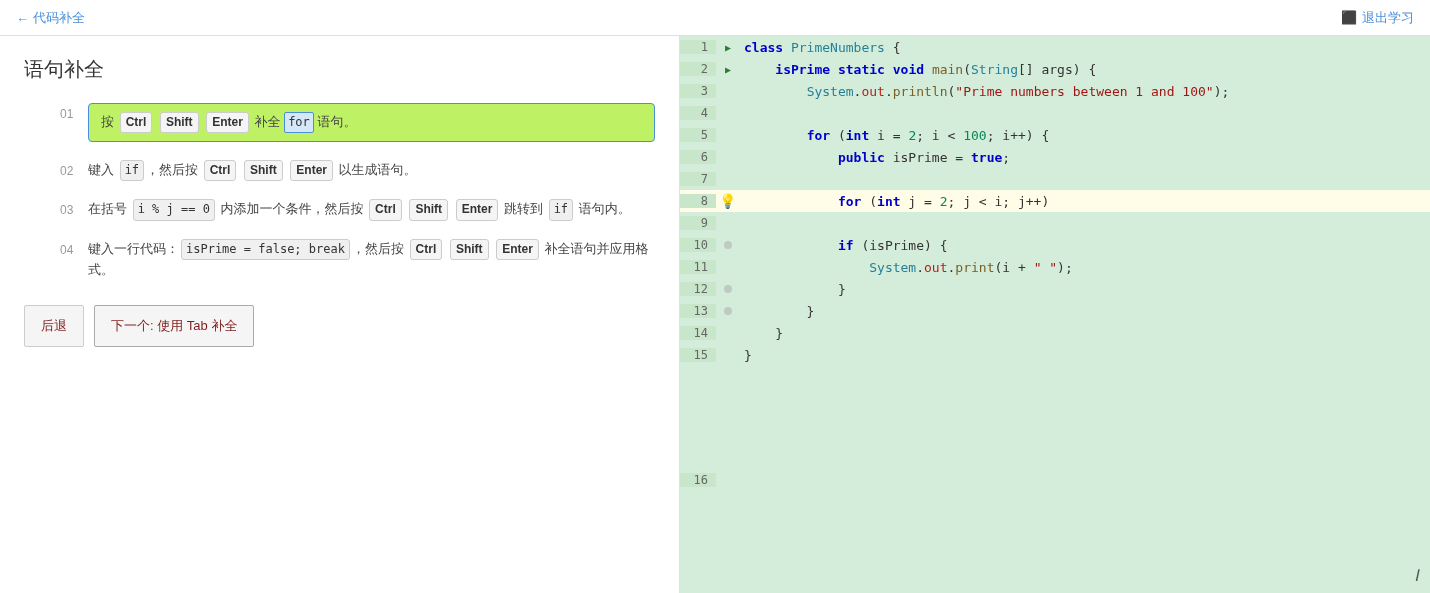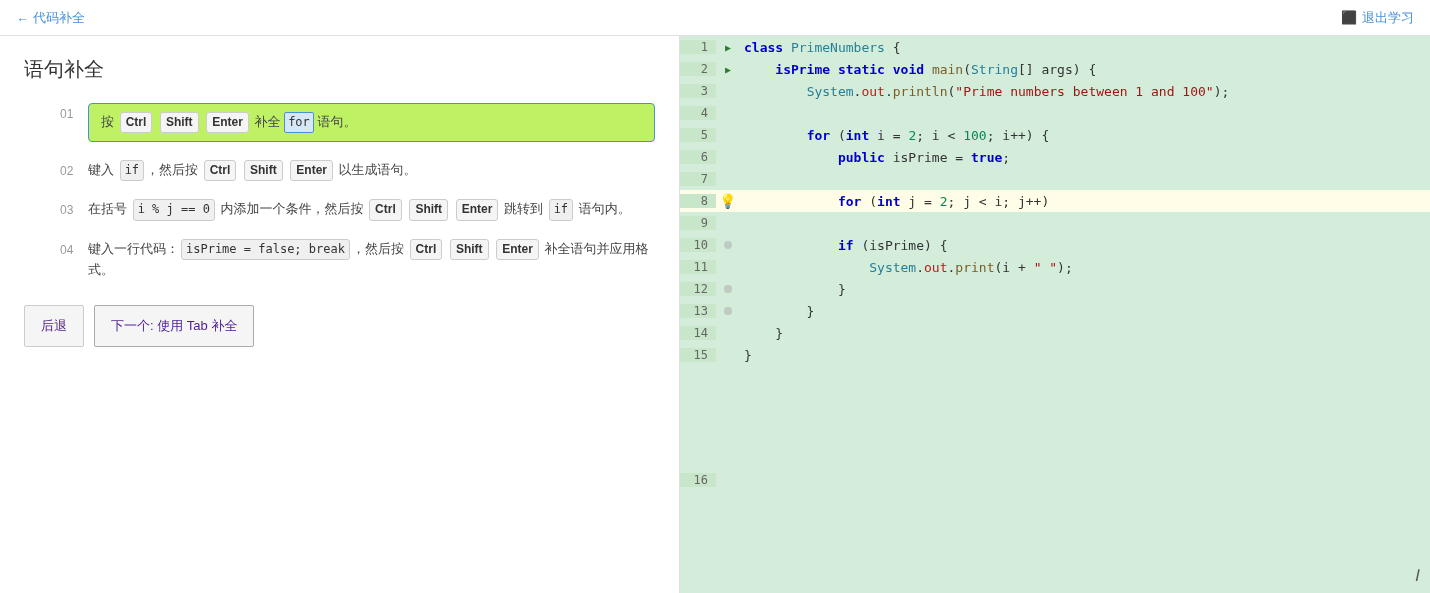--- a/index.html
+++ b/index.html
@@ -125,21 +125,21 @@
     
     .button-row {
       display: flex;
       gap: 10px;
       margin-top: 24px;
     }
     .btn {
       padding: 11px 16px;
       border: 1px solid #ccc;
       background: #f5f5f5;
-      color: #4c1d95;
+      color: #7f1d1d;
       font-size: 13px;
       cursor: pointer;
       border-radius: 2px;
     }
     .btn-primary {
       background: #f5f5f5;
       border: 1px solid #aaa;
     }
 
     

